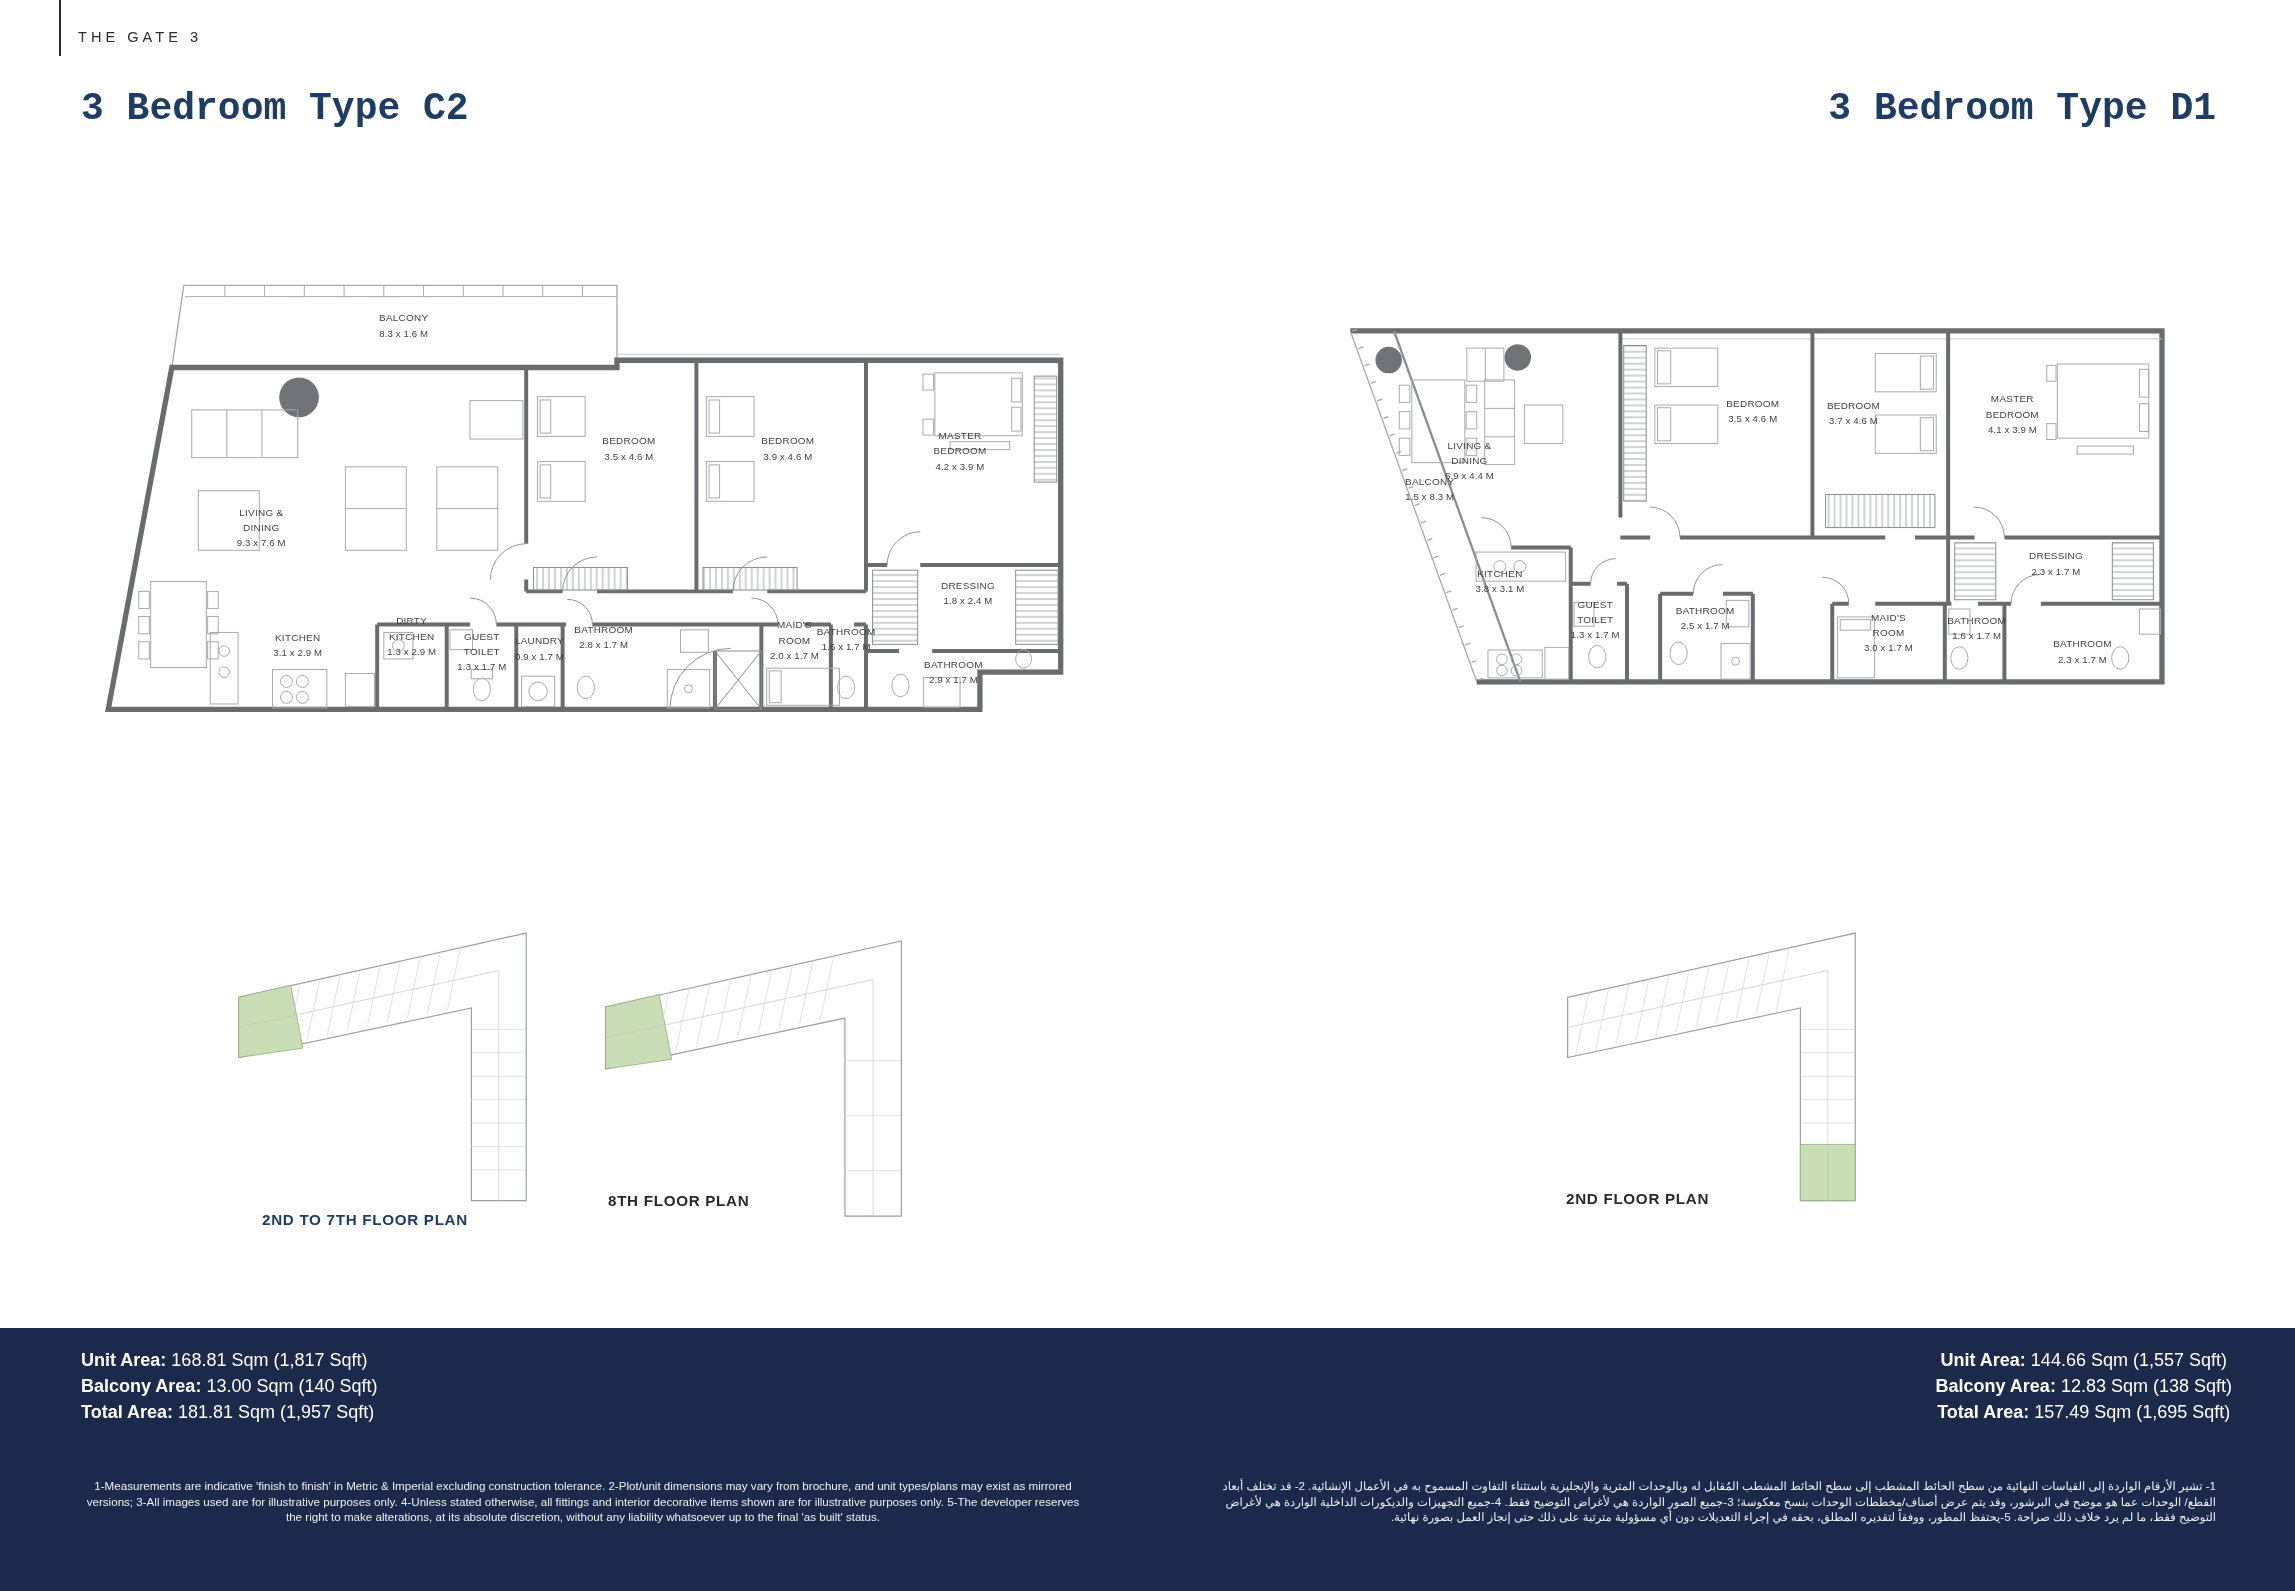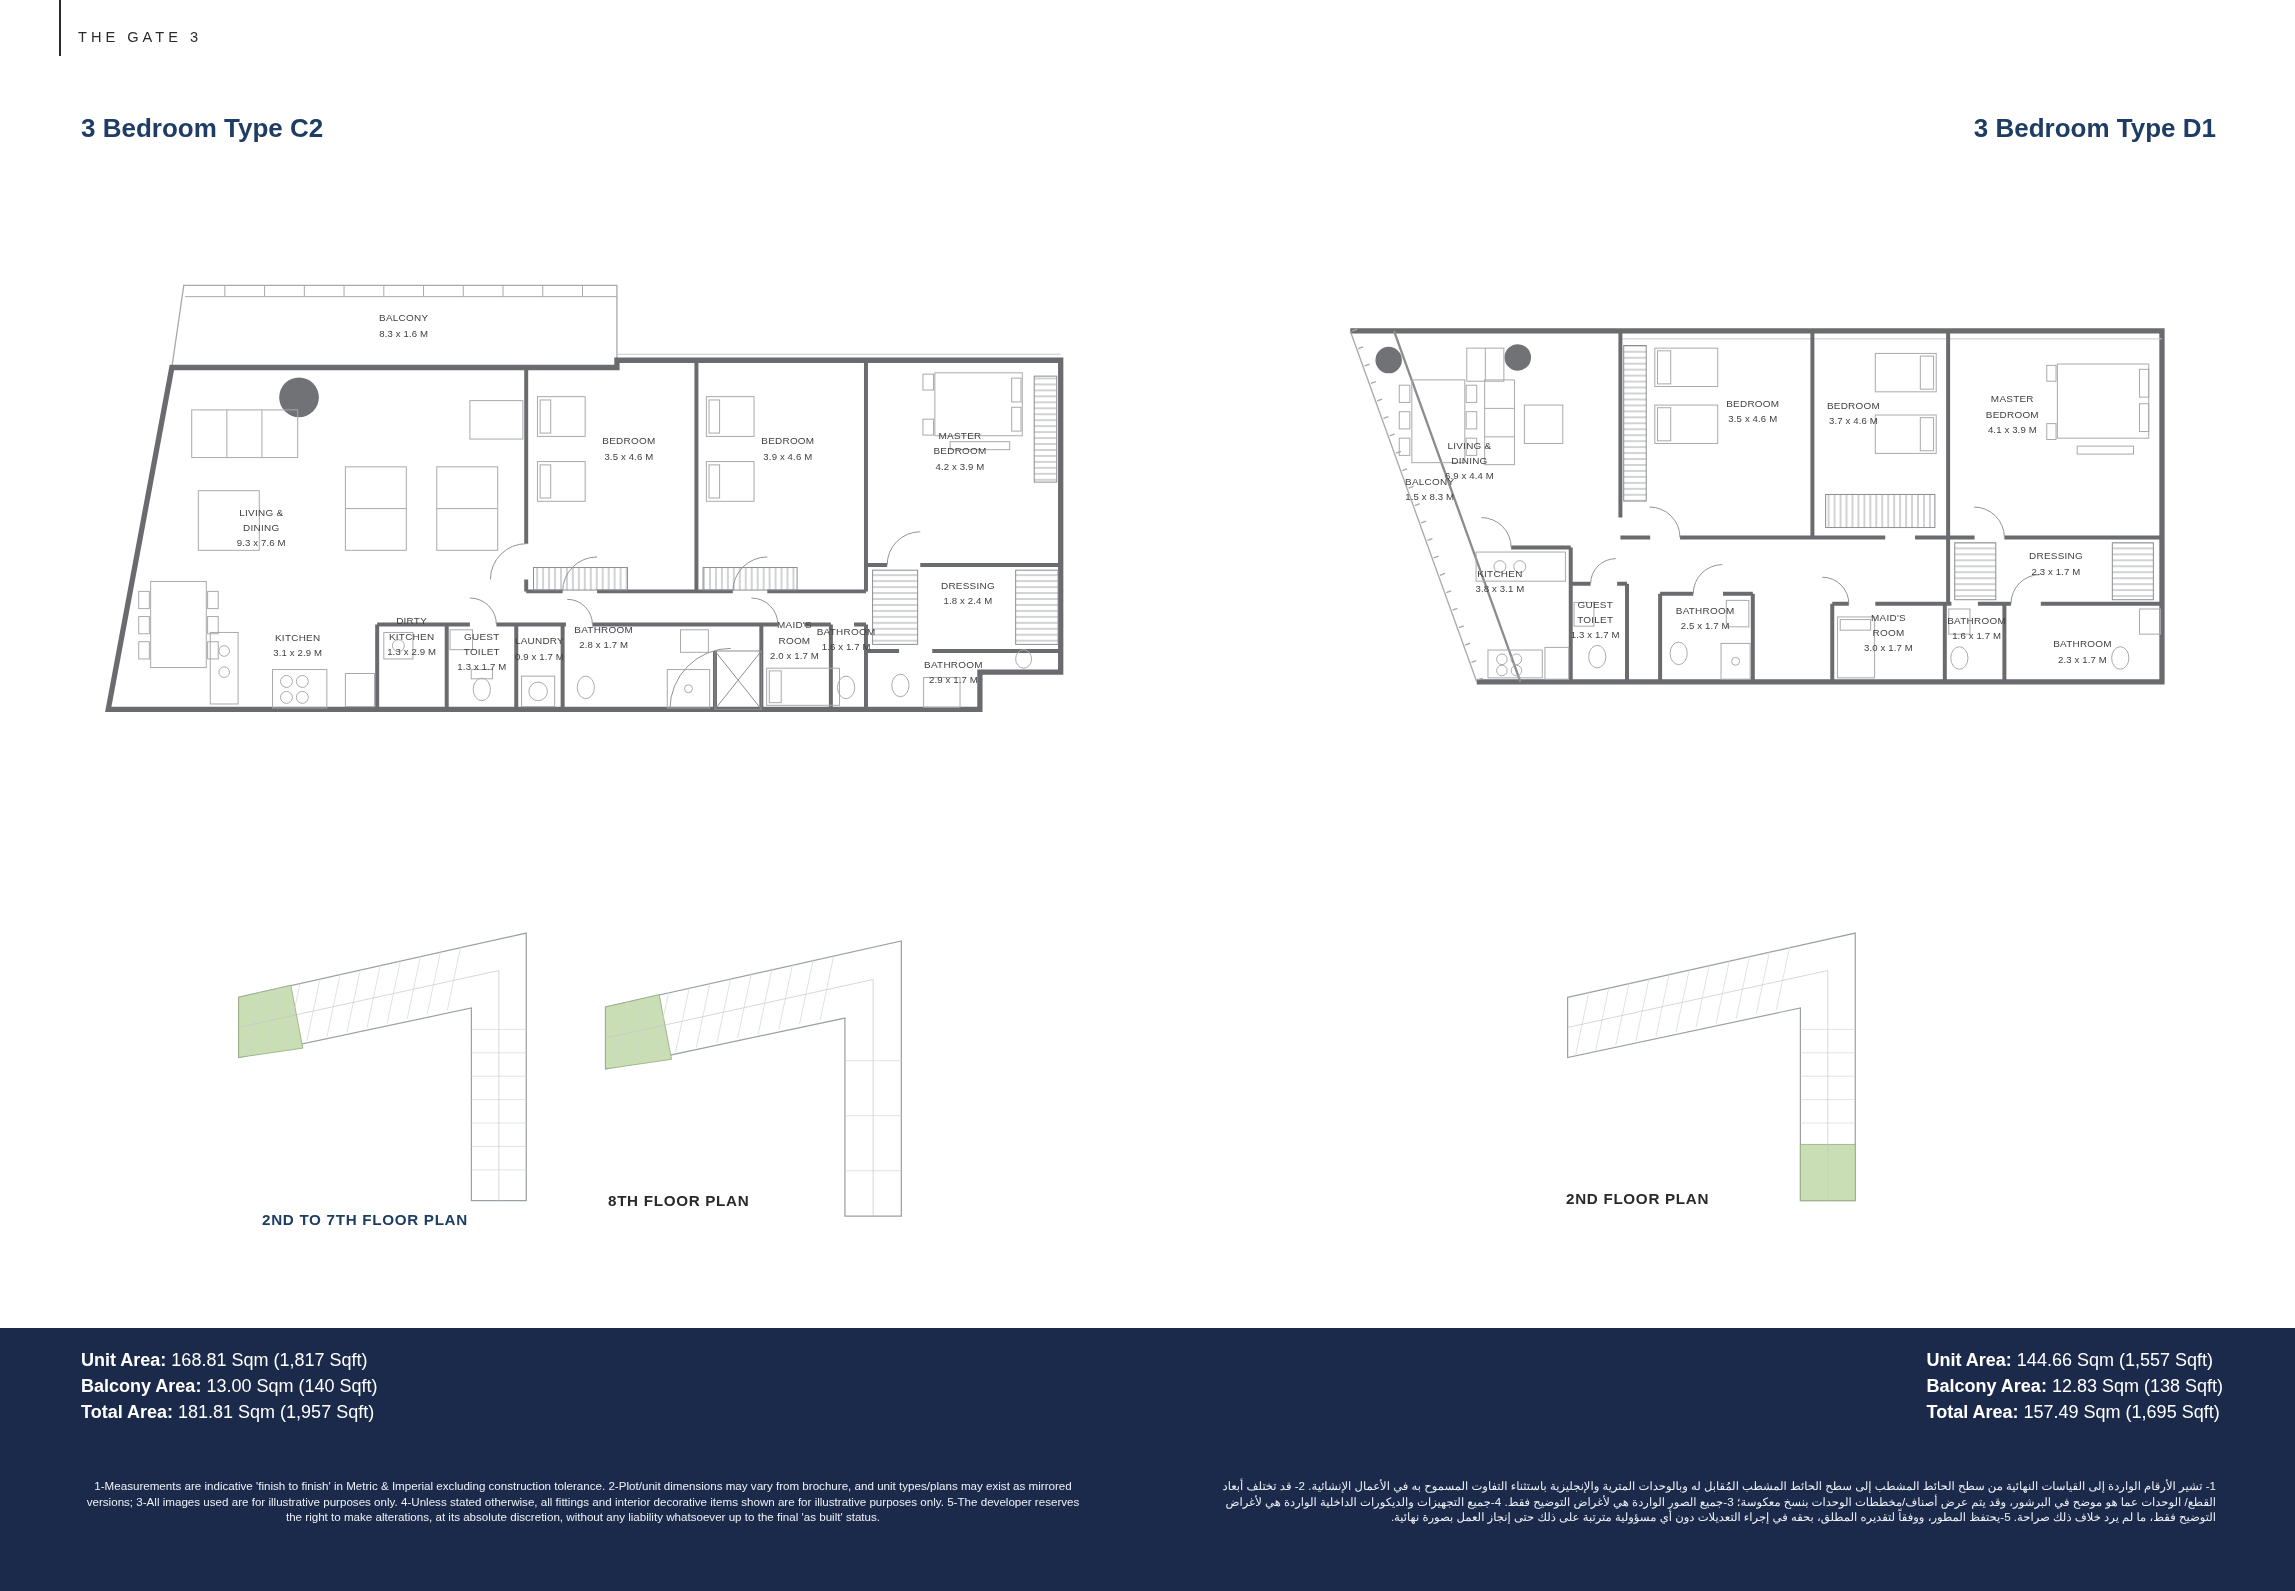--- a/index.html
+++ b/index.html
@@ -2,37 +2,37 @@
 <html style="font-size:10.6px"><head>
 <meta charset="utf-8">
 <style>
   html,body{margin:0;padding:0;background:#e8e8e8;}
   .page{position:relative;width:2295px;height:1591px;background:#ffffff;overflow:hidden;
         font-family:"Liberation Sans",sans-serif;color:#231f20;}
   
   .brand-rule{position:absolute;left:59px;top:0;width:2px;height:56px;background:#2b2b2d;}
   .brand{position:absolute;left:78px;top:29px;font-size:14.6px;font-weight:normal;
          letter-spacing:4px;color:#2b2b2d;}
-  .title{position:absolute;top:113px;font-size:26px;font-weight:bold;color:#1e3c64;}
+  .title{position:absolute;top:87px;font-size:38px;font-weight:bold;color:#1e3c64;font-family:Liberation Mono, monospace;}
   .title.t-left{left:81px;}
   .title.t-right{right:79px;text-align:right;}
   
   .plan{position:absolute;}
   .plan text{font-family:"Liberation Sans",sans-serif;fill:#414042;}
   .rn{font-size:15px;letter-spacing:.4px;}
   .rd{font-size:14.5px;letter-spacing:.2px;}
   .mini-label{position:absolute;font-size:15.2px;font-weight:bold;letter-spacing:0.7px;}
   .ml-navy{color:#1e3c64;margin-top:25px;}
   .ml-dark{color:#29292b;}
   
   .footer{position:absolute;left:0;top:1328px;width:2295px;height:329px;background:#1b2a4a;color:#fff;}
   .footer-edge{position:absolute;left:0;bottom:0;width:100%;height:6px;background:#98a3b3;}
   .areas{position:absolute;top:18.5px;font-size:18px;line-height:26px;}
   .areas.a-left{left:81px;}
-  .areas.a-right{right:72px;text-align:left;margin-left:48px;}
+  .areas.a-right{right:63px;text-align:center;margin-left:48px;}
   .areas b{font-weight:bold;}
   .disc{position:absolute;top:150px;font-size:11.6px;line-height:15.6px;color:#edf0f5;}
   .disc.d-en{left:81px;width:1004px;text-align:center;}
   .disc.d-ar{right:79px;width:1014px;direction:rtl;text-align:right;}
   .pagenum{position:absolute;bottom:16px;font-size:14px;letter-spacing:2.6px;color:#e3e8ef;}
   .pn-left{left:76px;}
   .pn-right{right:82px;}
 </style>
 </head>
 <body>

